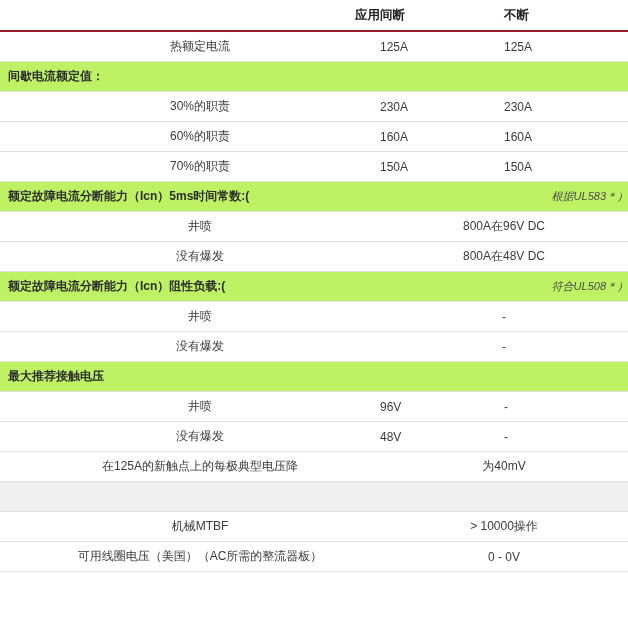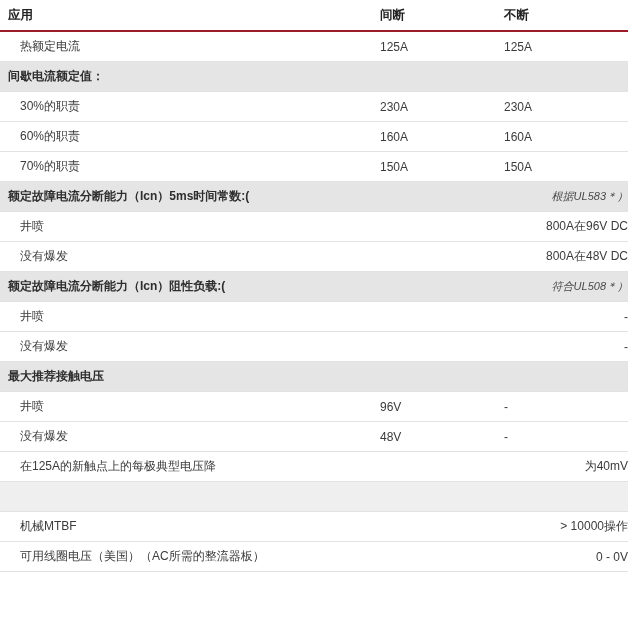--- a/index.html
+++ b/index.html
@@ -33,49 +33,49 @@
   tr.header-row td {
     height: 30px;
     font-weight: bold;
     font-size: 12.5px;
     color: #222222;
     border-bottom: 2px solid #9c1b27;
     background: #ffffff;
   }
   tr.header-row td.h-app {
     padding-left: 8px;
-    text-align: left;
+    text-align: right;
     margin-left: 19px;
   }
   tr.header-row td.h-c {
     text-align: left;
   }
 
   
   tr.data-row td {
     height: 29px;
     border-bottom: 1px solid #e2e2e2;
     font-size: 12px;
     color: #3b3b3b;
   }
   tr.data-row td.c-app {
     padding-left: 20px;
-    text-align: left;
+    text-align: center;
   }
   tr.data-row td.c-val {
     text-align: left;
   }
   tr.data-row td.c-span {
-    text-align: right;
+    text-align: center;
   }
 
   
   tr.section-row td {
     height: 29px;
-    background: #e5e5e5;
+    background: #bef264;
     border-bottom: 1px solid #e2e2e2;
     border-top: 1px solid #e2e2e2;
     font-weight: bold;
     font-size: 12px;
     color: #2e2e2e;
   }
   tr.section-row td.s-app {
     padding-left: 8px;
     text-align: left;
   }

